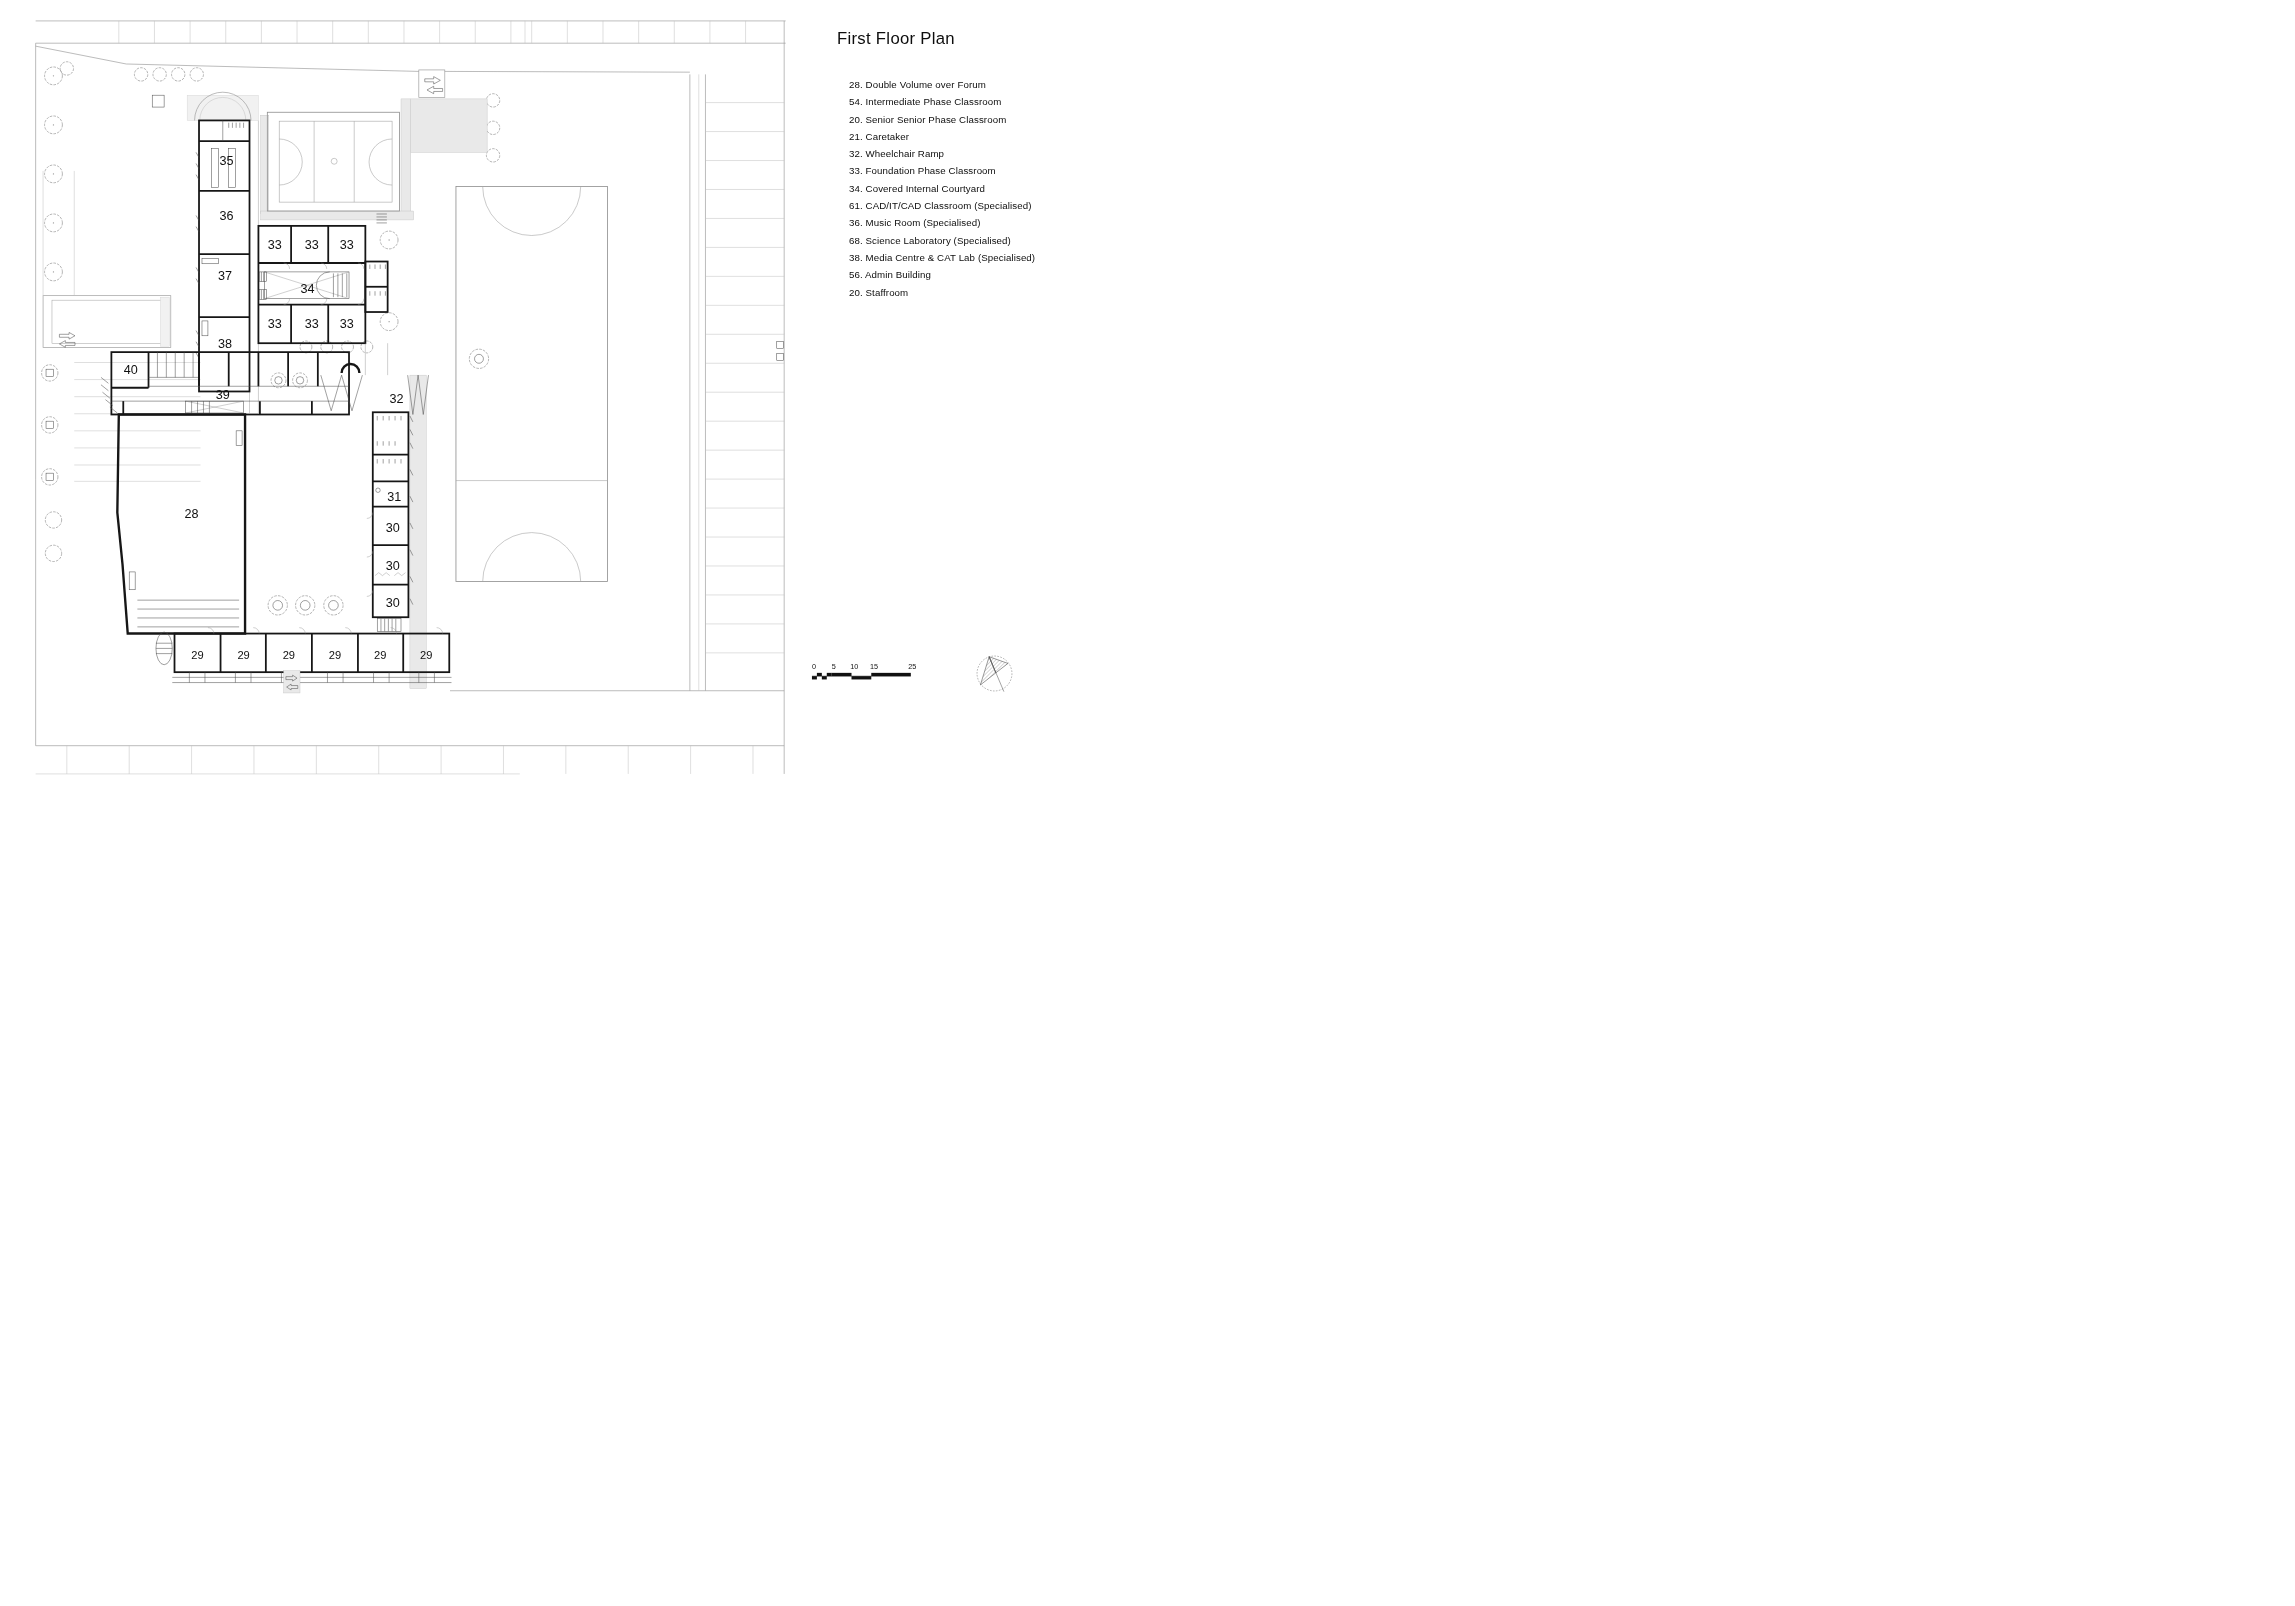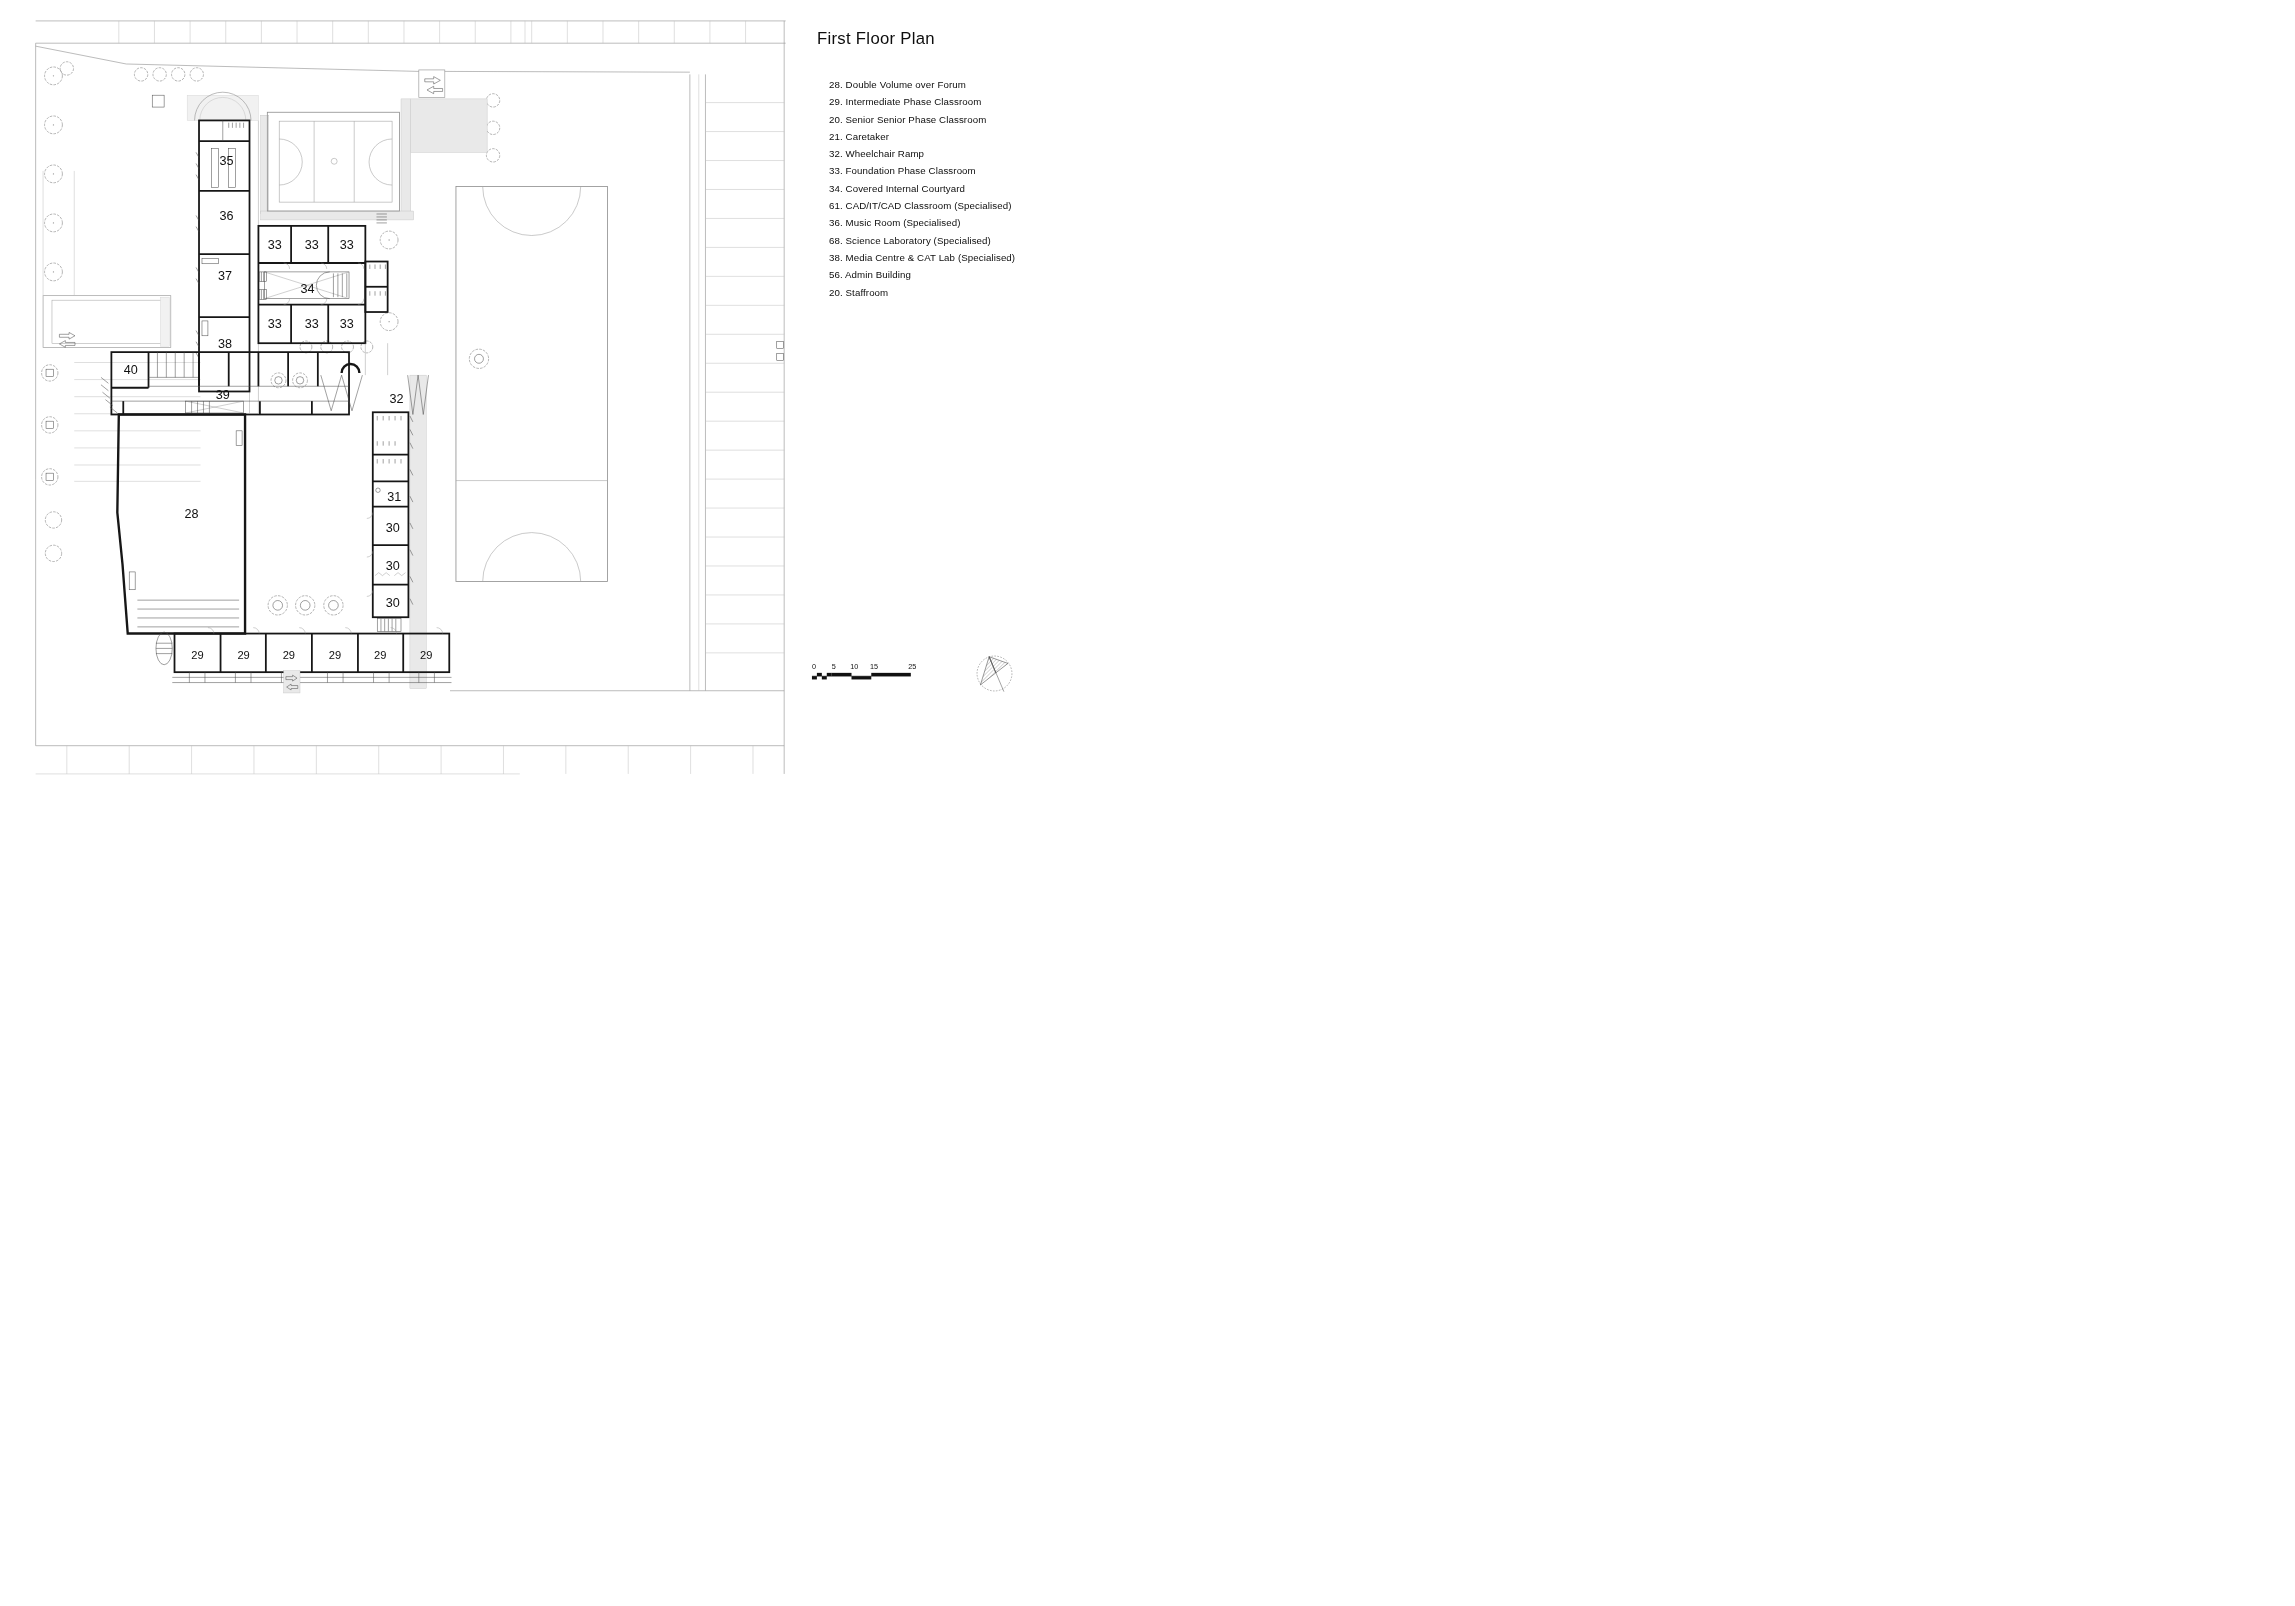--- a/index.html
+++ b/index.html
@@ -15,21 +15,21 @@
   .site2{stroke:#c2c2c2;stroke-width:0.7;fill:none;}
   .court{stroke:#8f8f8f;stroke-width:1.1;fill:none;}
   .courtin{stroke:#a5a5a5;stroke-width:0.8;fill:none;}
   .grayfill{fill:#e9e9e9;stroke:#bdbdbd;stroke-width:0.5;}
   .grayfill2{fill:#f1f1f1;stroke:#cfcfcf;stroke-width:0.5;}
   .tree{stroke:#909090;stroke-width:0.9;fill:none;stroke-dasharray:3.5 1.6;}
   .treedot{fill:#9a9a9a;}
   .roomnum{font-family:"Liberation Sans",sans-serif;font-size:17px;fill:#101010;text-anchor:middle;}
   .roomnum-small{font-size:15px;}
   
-  #legend{position:absolute;left:817px;top:29px;width:281px;color:#0d0d0d;}
+  #legend{position:absolute;left:837px;top:29px;width:281px;color:#0d0d0d;}
   #legend h1{font-size:16.7px;font-weight:normal;letter-spacing:0.3px;margin:0 0 27px 0;}
   #legend ul{list-style:none;margin:12px;padding:0;}
   #legend li{font-size:9.7px;line-height:17.3px;white-space:nowrap;letter-spacing:0.1px;}
   
   #scalebar{position:absolute;left:806px;top:661px;}
   #scalebar text{font-family:"Liberation Sans",sans-serif;font-size:11px;fill:#111;}
   #north{position:absolute;left:971px;top:650px;}
 </style>
 </head>
 <body>
@@ -487,21 +487,21 @@
         <text x="451" y="887" class="roomnum roomnum-small">29</text>
         <text x="512" y="887" class="roomnum roomnum-small">29</text>
         <text x="574" y="887" class="roomnum roomnum-small">29</text>
       </g>
   </svg>
 
   <aside id="legend">
     <h1>First Floor Plan</h1>
     <ul id="legend-list">
         <li>28. Double Volume over Forum</li>
-        <li>29. Intermediate Phase Classroom</li>
+        <li>54. Intermediate Phase Classroom</li>
         <li>20. Senior Senior Phase Classroom</li>
         <li>21. Caretaker</li>
         <li>32. Wheelchair Ramp</li>
         <li>33. Foundation Phase Classroom</li>
         <li>34. Covered Internal Courtyard</li>
         <li>61. CAD/IT/CAD Classroom (Specialised)</li>
         <li>36. Music Room (Specialised)</li>
         <li>68. Science Laboratory (Specialised)</li>
         <li>38. Media Centre &amp; CAT Lab (Specialised)</li>
         <li>56. Admin Building</li>

